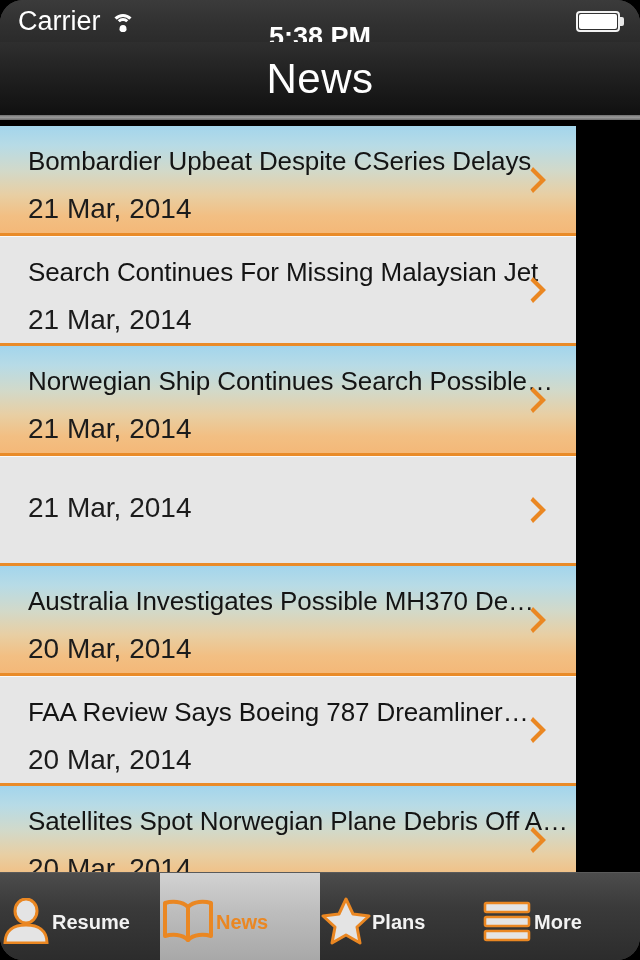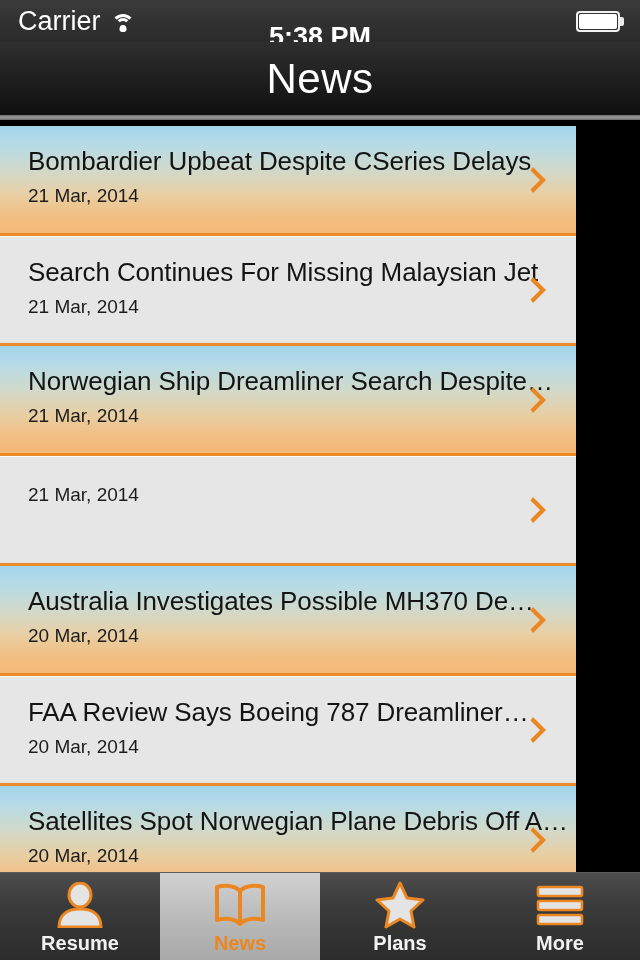--- a/index.html
+++ b/index.html
@@ -2,21 +2,21 @@
 <html><head>
 <meta charset="utf-8">
 <style>
   * { margin:0; padding:0; box-sizing:border-box; }
   html, body {
     width:640px; height:960px;
     background:#000;
     font-family:"Liberation Sans", sans-serif;
     overflow:hidden;
   }
-  #app { position:relative; width:640px; height:960px; overflow:hidden; background:#404040; }
+  #app { position:relative; width:640px; height:960px; overflow:hidden; background:#404040;border-radius:23px; }
 
   
   .statusbar {
     position:absolute; top:0; left:0; width:640px; height:42px;
     background:linear-gradient(to bottom,#3b3b3b 0%,#313131 55%,#2b2b2b 100%);
     color:#fff;
   }
   .sb-left { position:absolute; left:18px; top:4px; display:flex; align-items:center; gap:9px; }
   .sb-carrier { font-size:27px; letter-spacing:0px; color:#fff; line-height:34px; }
   .wifi-ico { width:26px; height:20px; position:relative; margin-top:5px; }
@@ -63,35 +63,35 @@
     background:#e6e6e6;
     border-bottom:3px solid #e98b28;
     border-top:1px solid #fafafa;
     padding-left:38px;
   }
   .row .txt { position:absolute; left:28px; top:19px; width:540px; }
   .row .title {
     font-size:26px; color:#141414; line-height:32px; white-space:nowrap;
     overflow:hidden; text-overflow:ellipsis; letter-spacing:-0.1px;
   }
-  .row .date { font-size:19px; color:#1c1c1c; line-height:32px; margin-top:3px; }
+  .row .date { font-size:28px; color:#1c1c1c; line-height:32px; margin-top:16px; }
   .chev {
     position:absolute; right:26px; top:50%; transform:translateY(-50%);
     width:20px; height:30px;
   }
   .chev svg { display:block; }
 
   
   .tabbar {
     position:absolute; bottom:0; left:0; width:640px; height:88px;
     background:linear-gradient(to bottom,#4c4c4c 0%,#3a3a3a 40%,#2c2c2c 100%);
     display:flex; border-top:1px solid #5a5a5a;
   }
   .tab {
-    flex:1 1 0; position:relative; display:flex; flex-direction:column;
+    flex:1 1 0; position:relative; display:flex; 
     align-items:center; justify-content:flex-start; padding-top:8px;
   }
   .tab.active {
     background:linear-gradient(to bottom,#d2d2d2 0%,#bdbdbd 45%,#a8a8a8 100%);
   }
   .tab .ico { height:48px; display:flex; align-items:center; justify-content:center; }
   .tab .lbl { font-size:20px; color:#f2f2f2; line-height:24px; margin-top:2px; font-weight:bold; }
   .tab.active .lbl { color:#ea8722; }
 </style>
 </head>
@@ -140,21 +140,21 @@
           <div class="date">21 Mar, 2014</div>
         </div>
         <div class="chev">
           <svg width="20" height="30" viewBox="0 0 20 30" aria-hidden="true">
             <path d="M3 2 L16 15 L3 28 L0.5 24.5 L10 15 L0.5 5.5 Z" fill="#ea8722"></path>
           </svg>
         </div>
       </div>
       <div class="row grad">
         <div class="txt">
-          <div class="title">Norwegian Ship Dreamliner Search Despite…</div>
+          <div class="title">Norwegian Ship Continues Search Possible…</div>
           <div class="date">21 Mar, 2014</div>
         </div>
         <div class="chev">
           <svg width="20" height="30" viewBox="0 0 20 30" aria-hidden="true">
             <path d="M3 2 L16 15 L3 28 L0.5 24.5 L10 15 L0.5 5.5 Z" fill="#ea8722"></path>
           </svg>
         </div>
       </div>
       <div class="row plain">
         <div class="txt">

